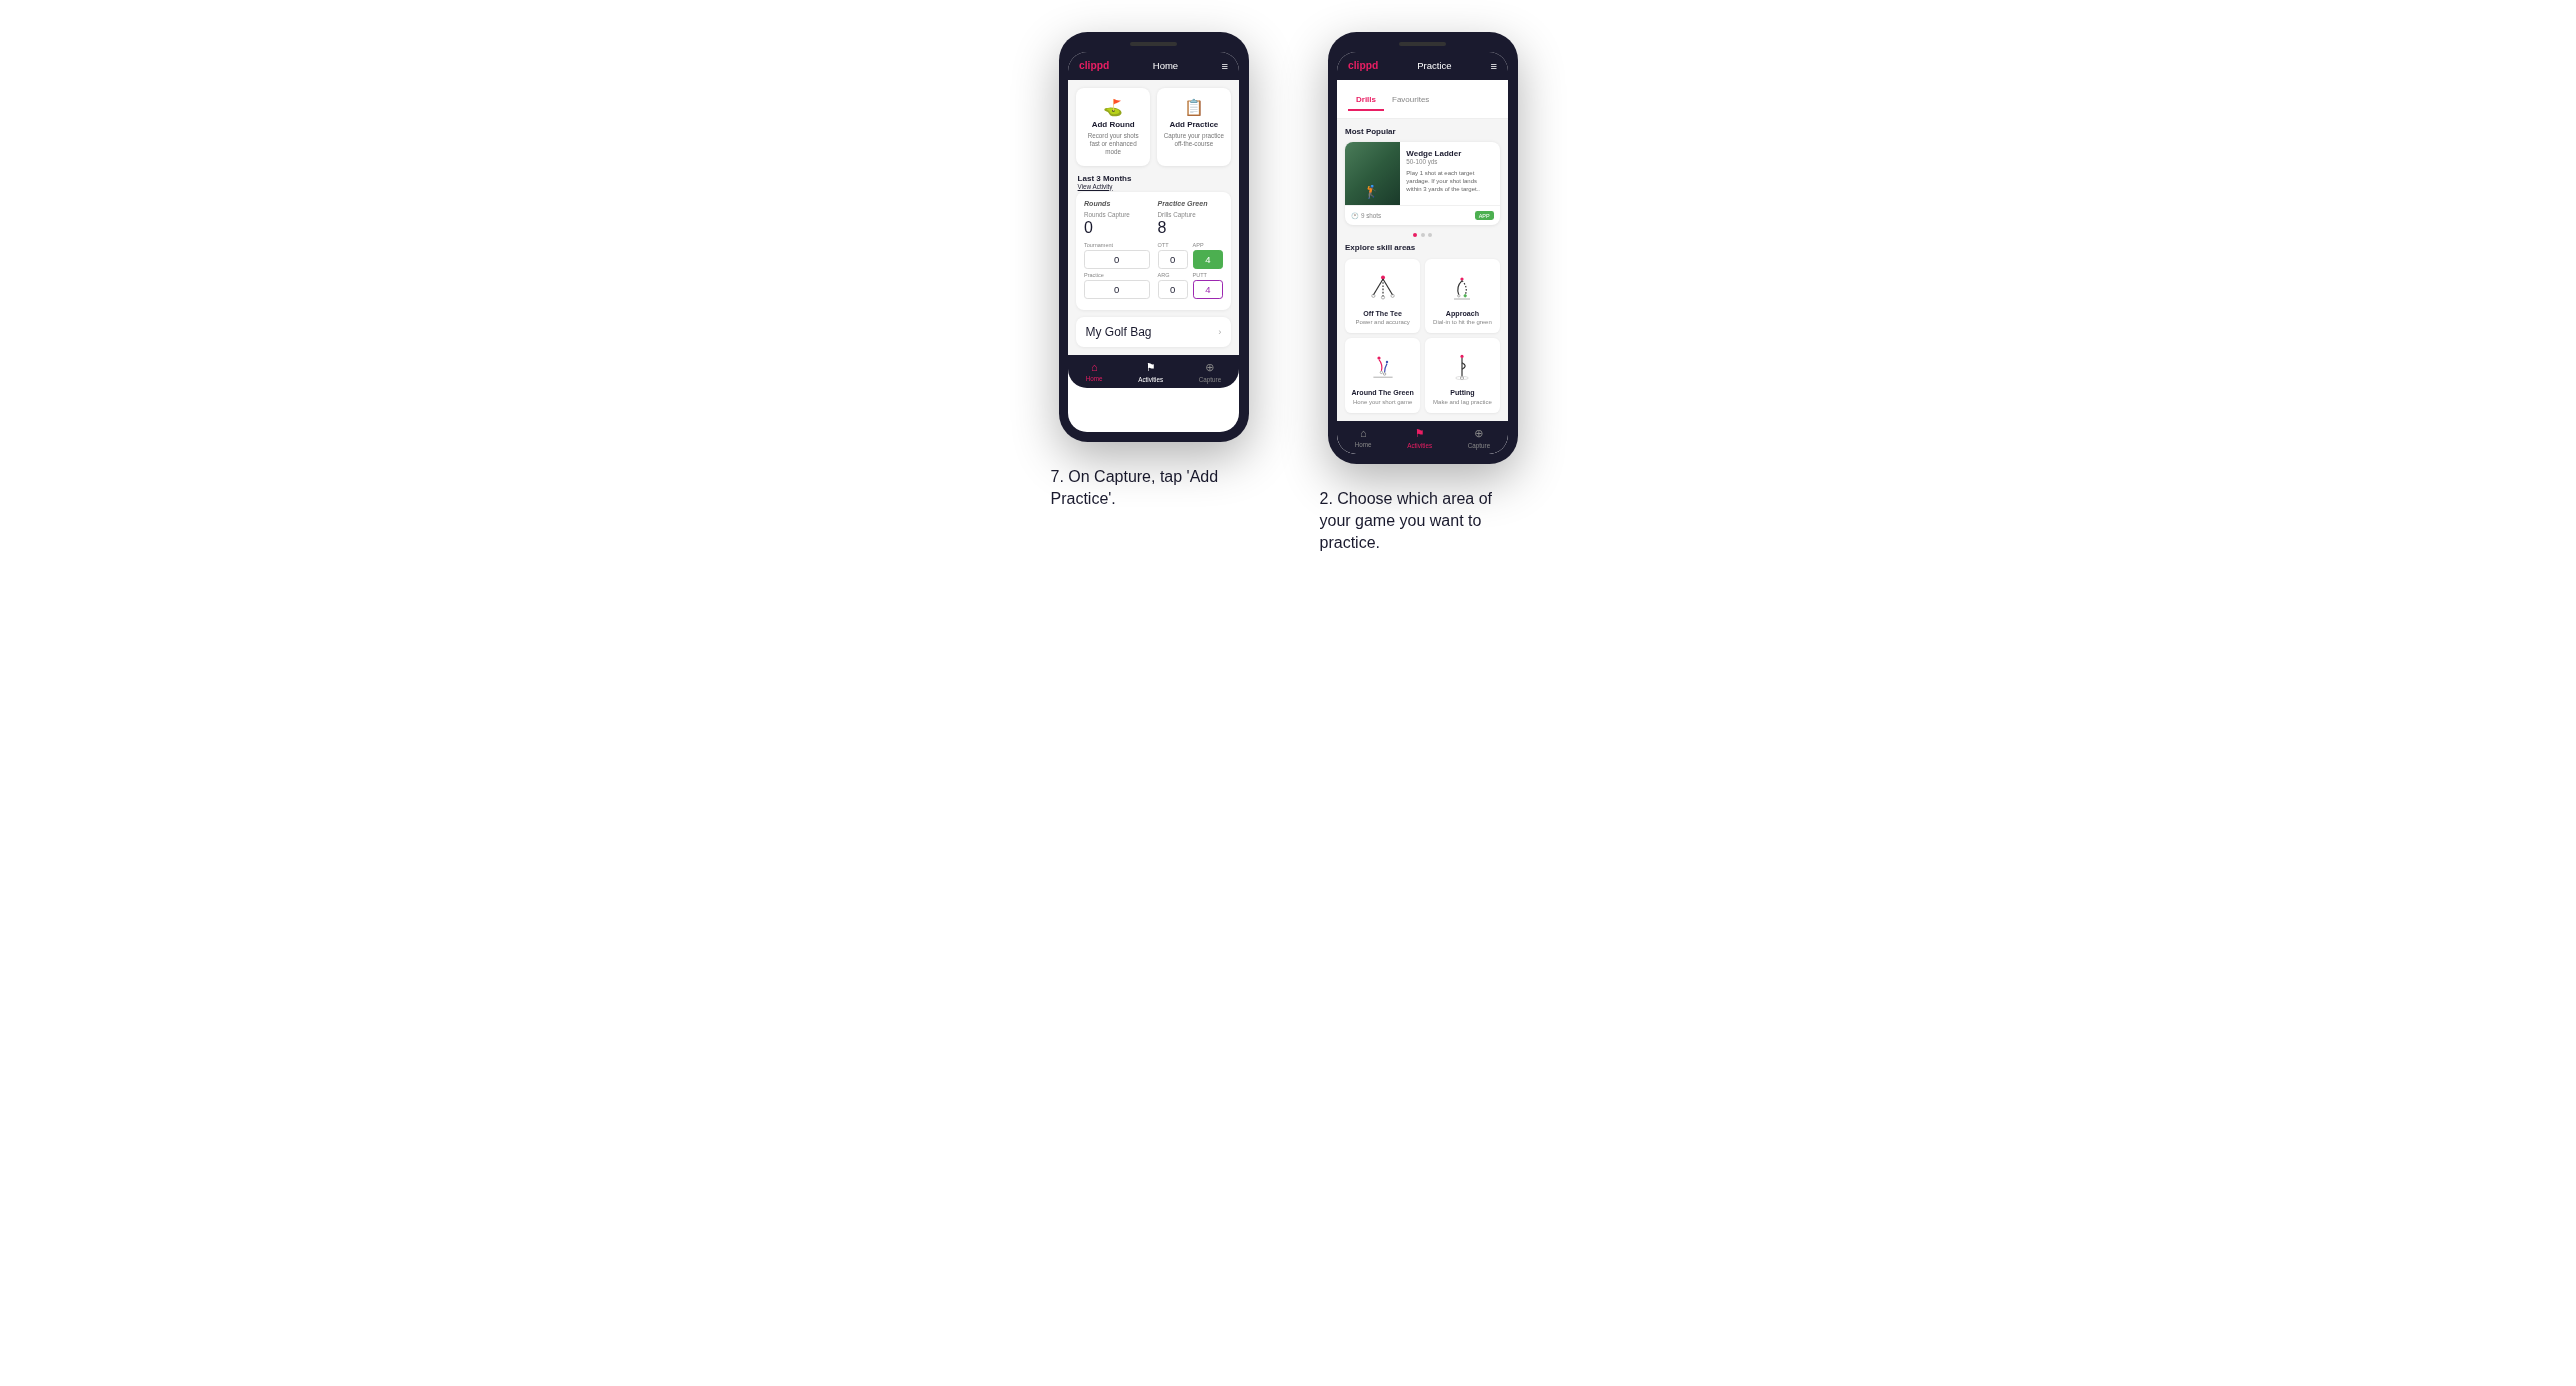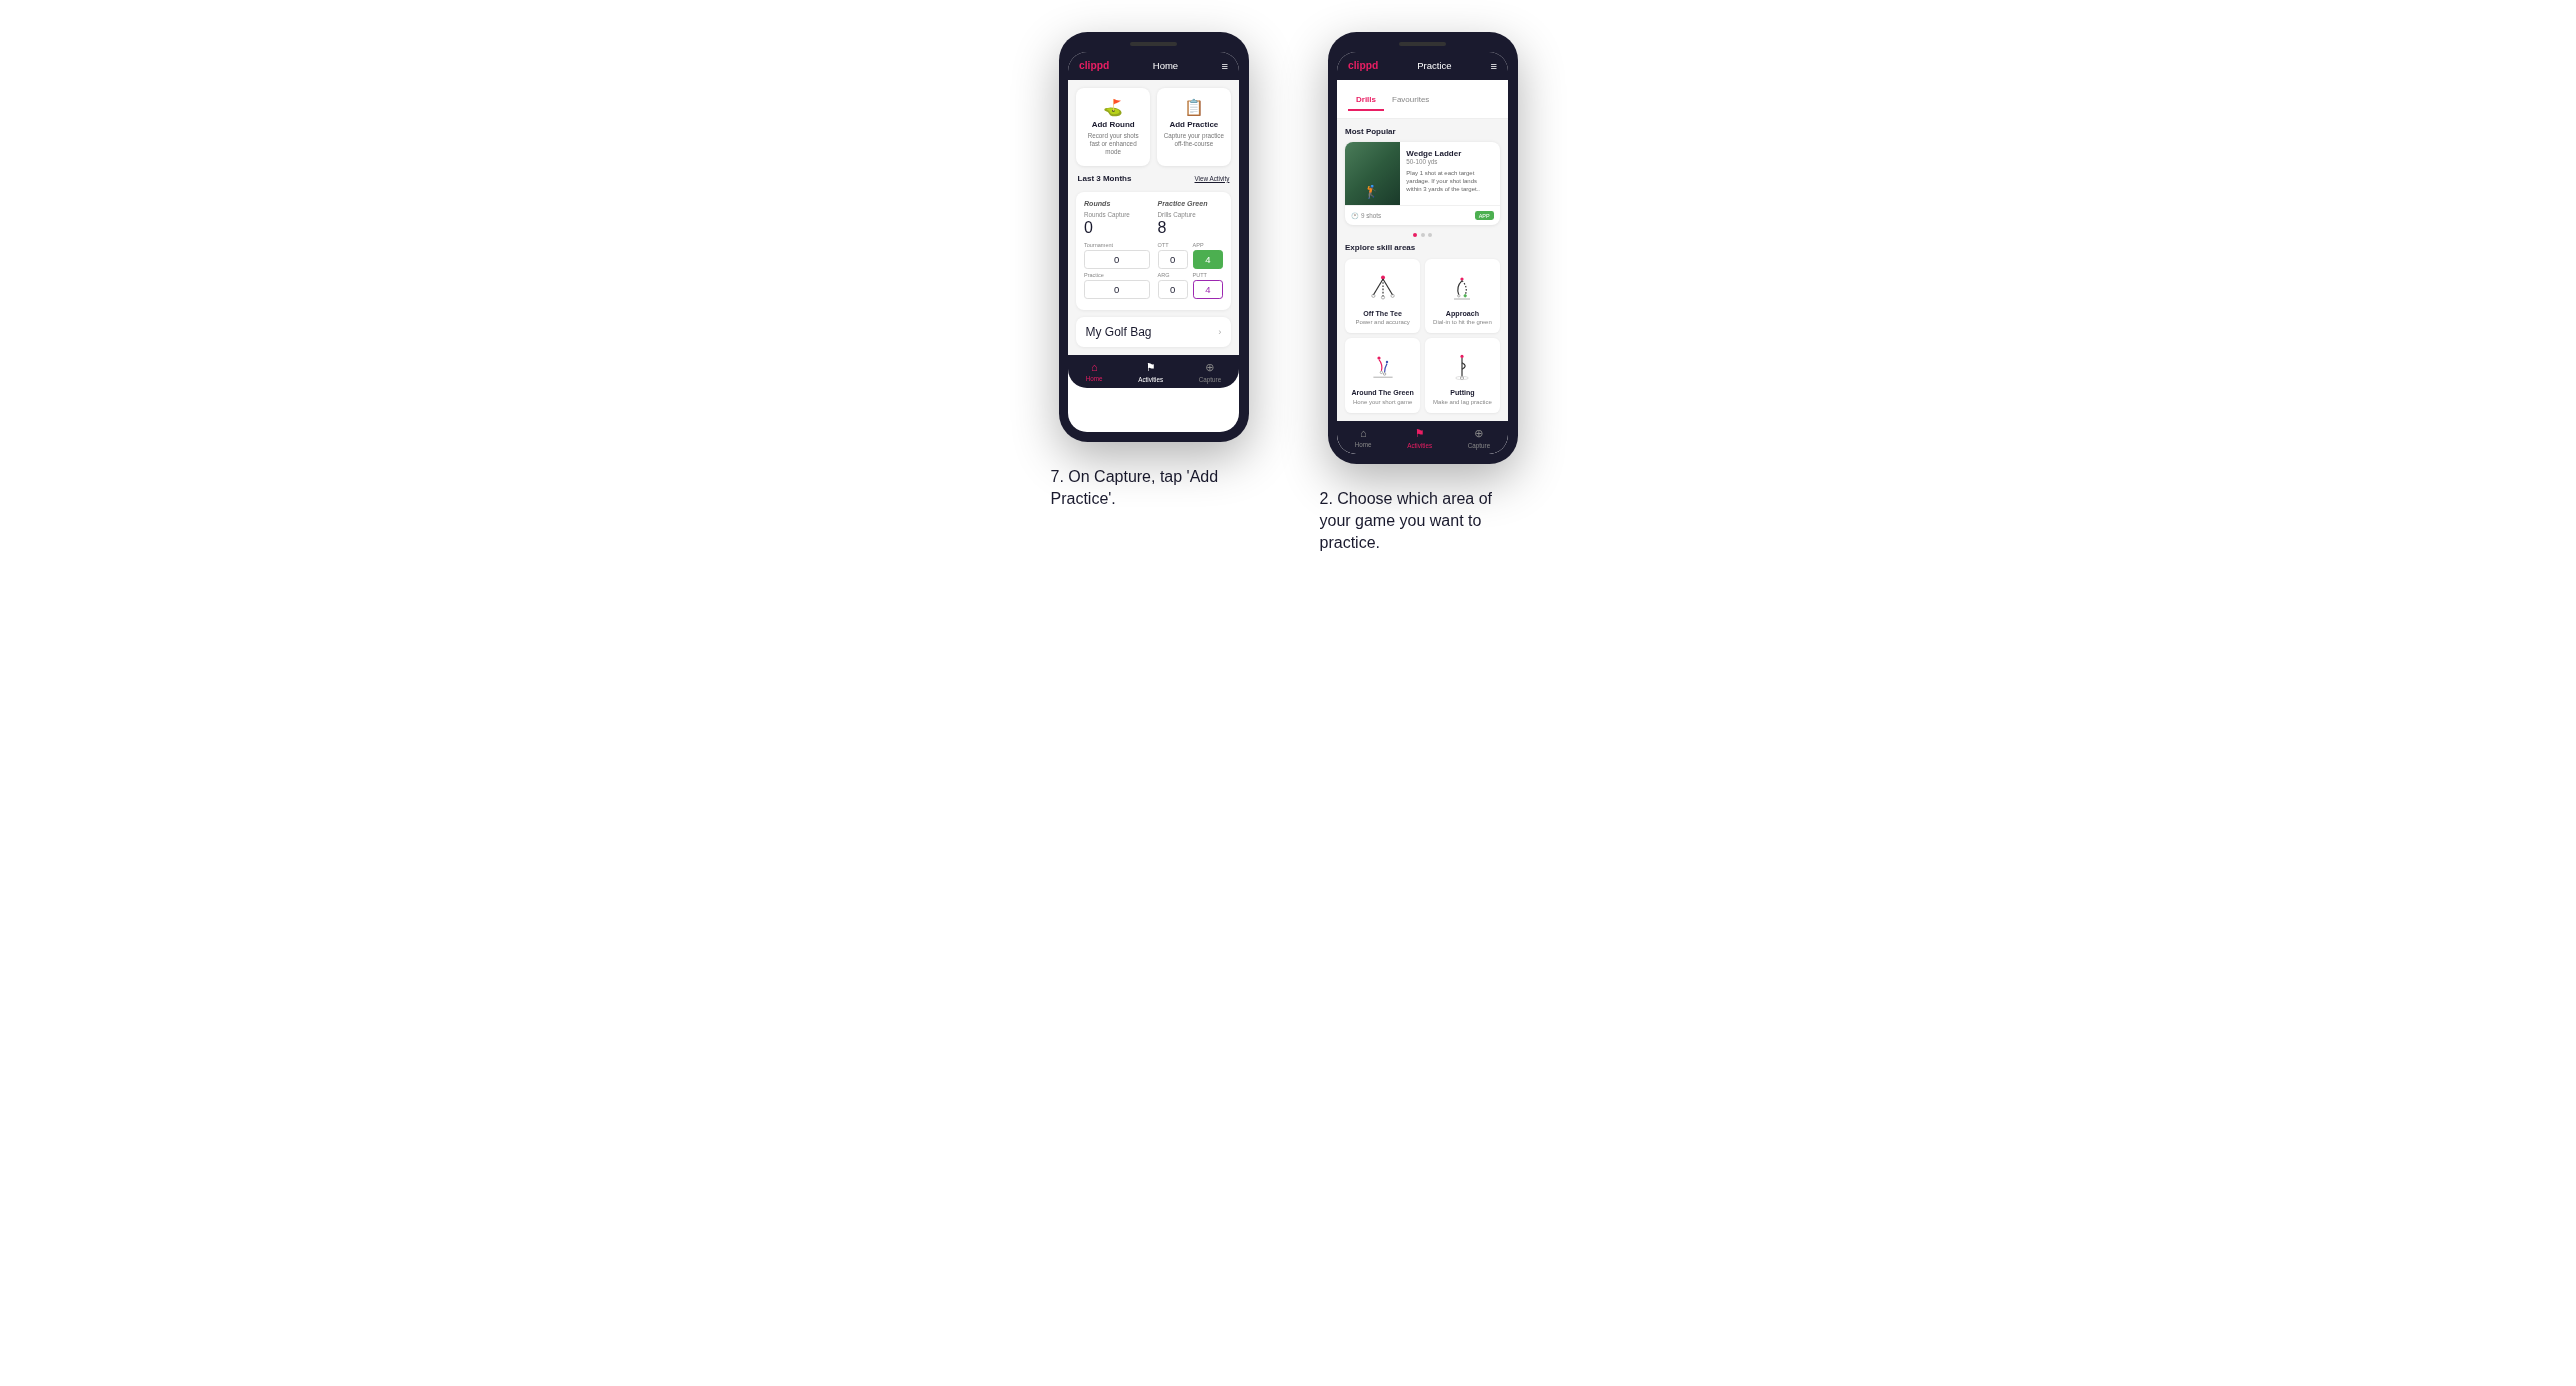--- a/index.html
+++ b/index.html
@@ -105,23 +105,23 @@
     .action-card-subtitle {
       font-size: 6.3px;
       color: #777;
       line-height: 1.3;
     }
 
     
     .stats-header {
       display: flex;
       justify-content: space-between;
-      align-items: center;
-      margin-bottom: 9px;
+      margin-bottom: 2px;
       padding: 0 1.6px;
+      flex-direction: column;
     }
     .stats-header-title {
       font-size: 8px;
       font-weight: 600;
       color: #1a1a2e;
     }
     .view-activity-link {
       font-size: 6.3px;
       color: #1a1a2e;
       text-decoration: underline;

